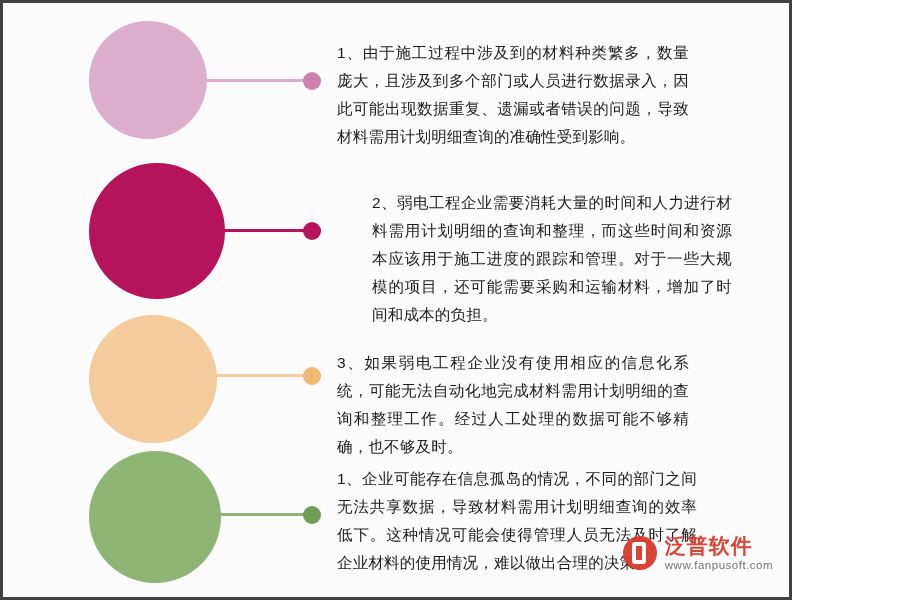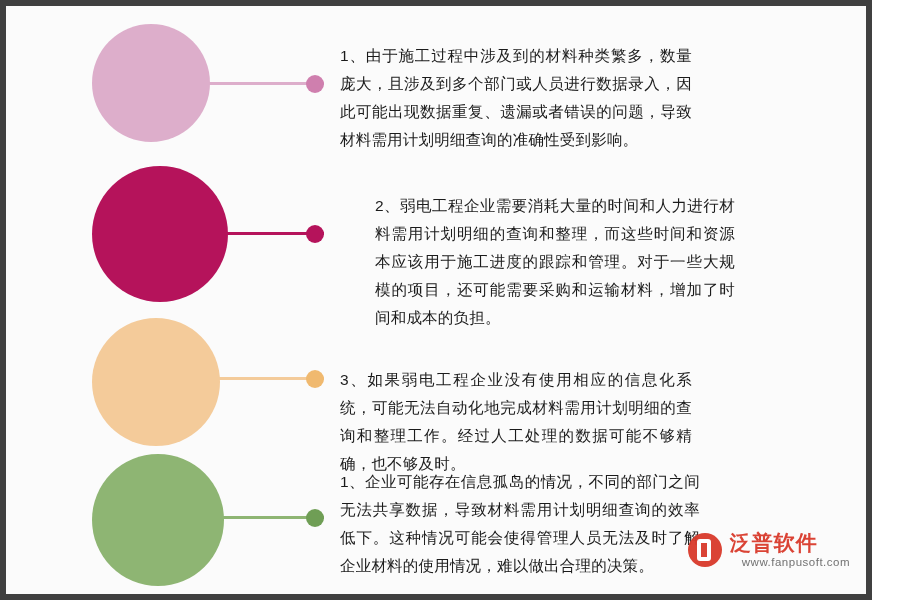--- a/index.html
+++ b/index.html
@@ -8,25 +8,25 @@
   }
   body {
     width: 900px;
     height: 600px;
     background: #ffffff;
     font-family: "Liberation Sans", sans-serif;
     overflow: hidden;
   }
   #canvas {
     position: relative;
-    width: 872px;
+    width: 792px;
     height: 600px;
     background: #fbfbfb;
     box-sizing: border-box;
-    border: 6px solid #404040;
+    border: 3px solid #404040;
   }
   .row {
     position: absolute;
     left: 0;
     width: 900px;
     display: block;
   }
   .bubble {
     position: absolute;
     border-radius: 50%;
@@ -61,21 +61,21 @@
   
   #bubble2 { left: 86px; top: 160px; width: 136px; height: 136px; background: #b5135b; }
   #connector2 { left: 218px; top: 226px; width: 100px; background: #b5135b; }
   #dot2 { left: 300px; top: 219px; background: #b5135b; }
   #text2 { left: 334px; top: 186px; width: 360px; margin-left: 35px; }
 
   
   #bubble3 { left: 86px; top: 312px; width: 128px; height: 128px; background: #f4cb9a; }
   #connector3 { left: 210px; top: 371px; width: 108px; background: #f4cb9a; }
   #dot3 { left: 300px; top: 364px; background: #f0b96f; }
-  #text3 { left: 334px; top: 360px; width: 352px; }
+  #text3 { left: 334px; top: 346px; width: 352px; }
 
   
   #bubble4 { left: 86px; top: 448px; width: 132px; height: 132px; background: #8eb573; }
   #connector4 { left: 214px; top: 510px; width: 104px; background: #8eb573; }
   #dot4 { left: 300px; top: 503px; background: #6f9e55; }
   #text4 { left: 334px; top: 462px; width: 360px; }
 
   
   #logo {
     position: absolute;
@@ -122,21 +122,20 @@
     font-size: 21px;
     font-weight: bold;
     color: #d93a2b;
     letter-spacing: 1px;
   }
   #logo-url {
     font-size: 11.5px;
     color: #6b6b6b;
     letter-spacing: 0.5px;
     margin-top: 2px;
-    margin-left: 12px;
   }
 </style>
 </head>
 <body>
 
 <div id="canvas">
 
   <div class="row" id="row1">
     <div class="bubble" id="bubble1" style="background: rgb(221, 174, 203);"></div>
     <div class="connector" id="connector1" style="background: rgb(221, 174, 203);"></div>

